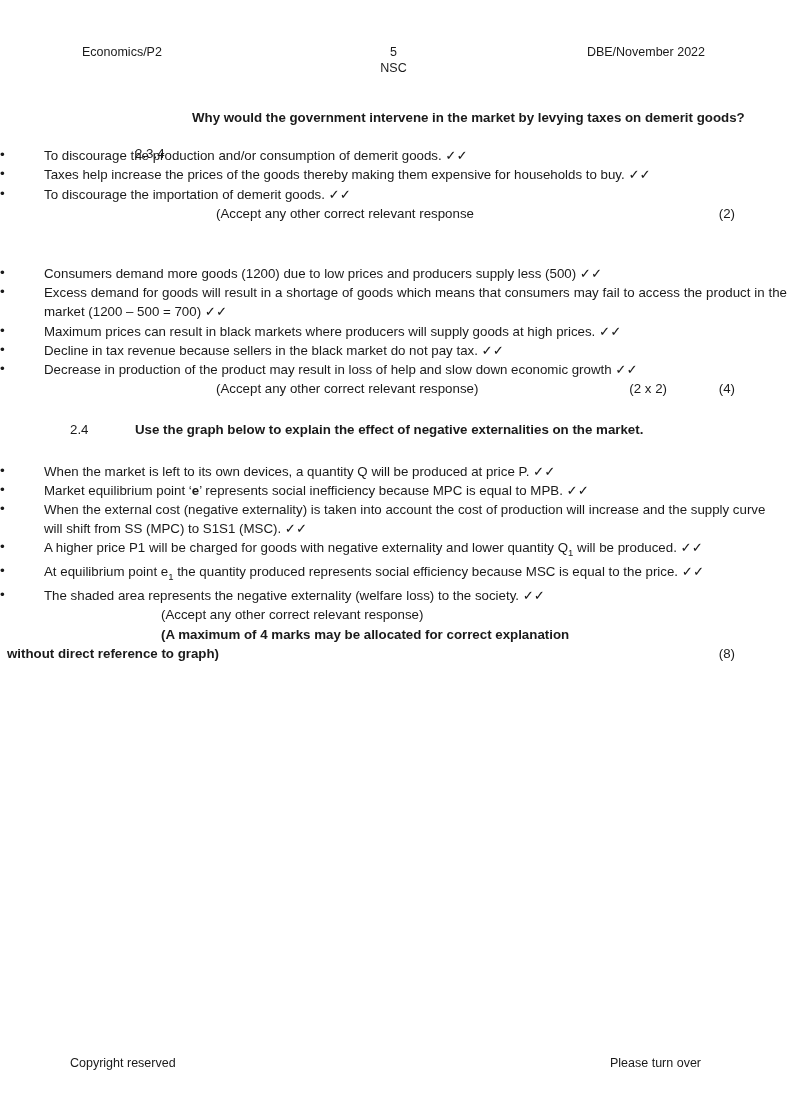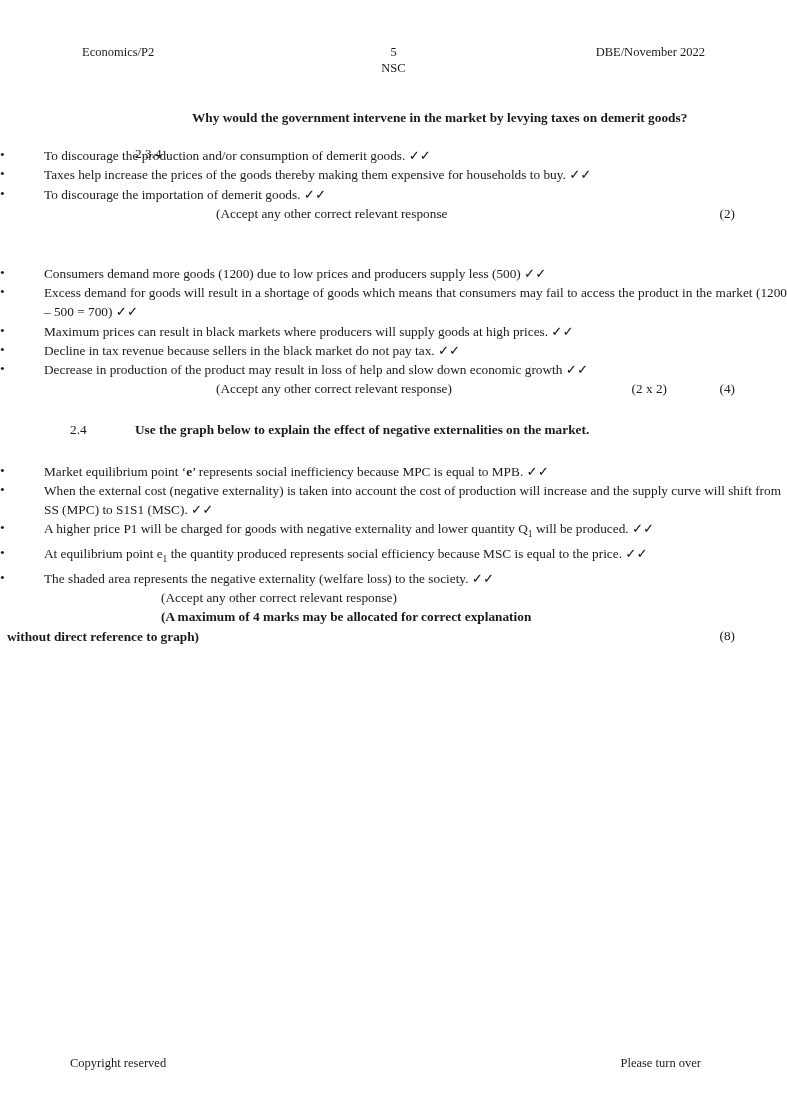--- a/index.html
+++ b/index.html
@@ -10,21 +10,20 @@
   body {
     font-family: "Liberation Sans", sans-serif;
     color: #1a1a1a;
   }
   .page {
     position: relative;
     width: 787px;
     height: 1113px;
     background: #ffffff;
     overflow: hidden;
-    font-family: Liberation Serif, serif;
   }
 
   
   .page-header {
     position: absolute;
     top: 44px;
     left: 70px;
     right: 70px;
     height: 40px;
     font-size: 12.5px;
@@ -210,20 +209,23 @@
     <div class="spacer-lg"></div>
 
     <div class="qblock lvl2">
       <div class="q-head">
         <span class="qnum">2.4</span>
         <span class="qtext">Use the graph below to explain the effect of negative externalities on the market.</span>
       </div>
       <div class="spacer-lg"></div>
       <ul class="bullets bullets-b">
         <li class="ragged">
+          <span>When the market is left to its own devices, a quantity Q will be produced at price P. ✓✓</span>
+        </li>
+        <li class="ragged">
           <span>Market equilibrium point ‘</span><b>e</b><span>’ represents social inefficiency because MPC is equal to MPB. ✓✓</span>
         </li>
         <li class="ragged">
           <span>When the external cost (negative externality) is taken into account the cost of production will increase and the supply curve will shift from SS (MPC) to S1S1 (MSC). ✓✓</span>
         </li>
         <li class="just">
           <span>A higher price P1 will be charged for goods with negative externality and lower quantity Q</span><span class="subs">1</span><span> will be produced. ✓✓</span>
         </li>
         <li class="just">
           <span>At equilibrium point e</span><span class="subs">1</span><span> the quantity produced represents social efficiency because MSC is equal to the price. ✓✓</span>

